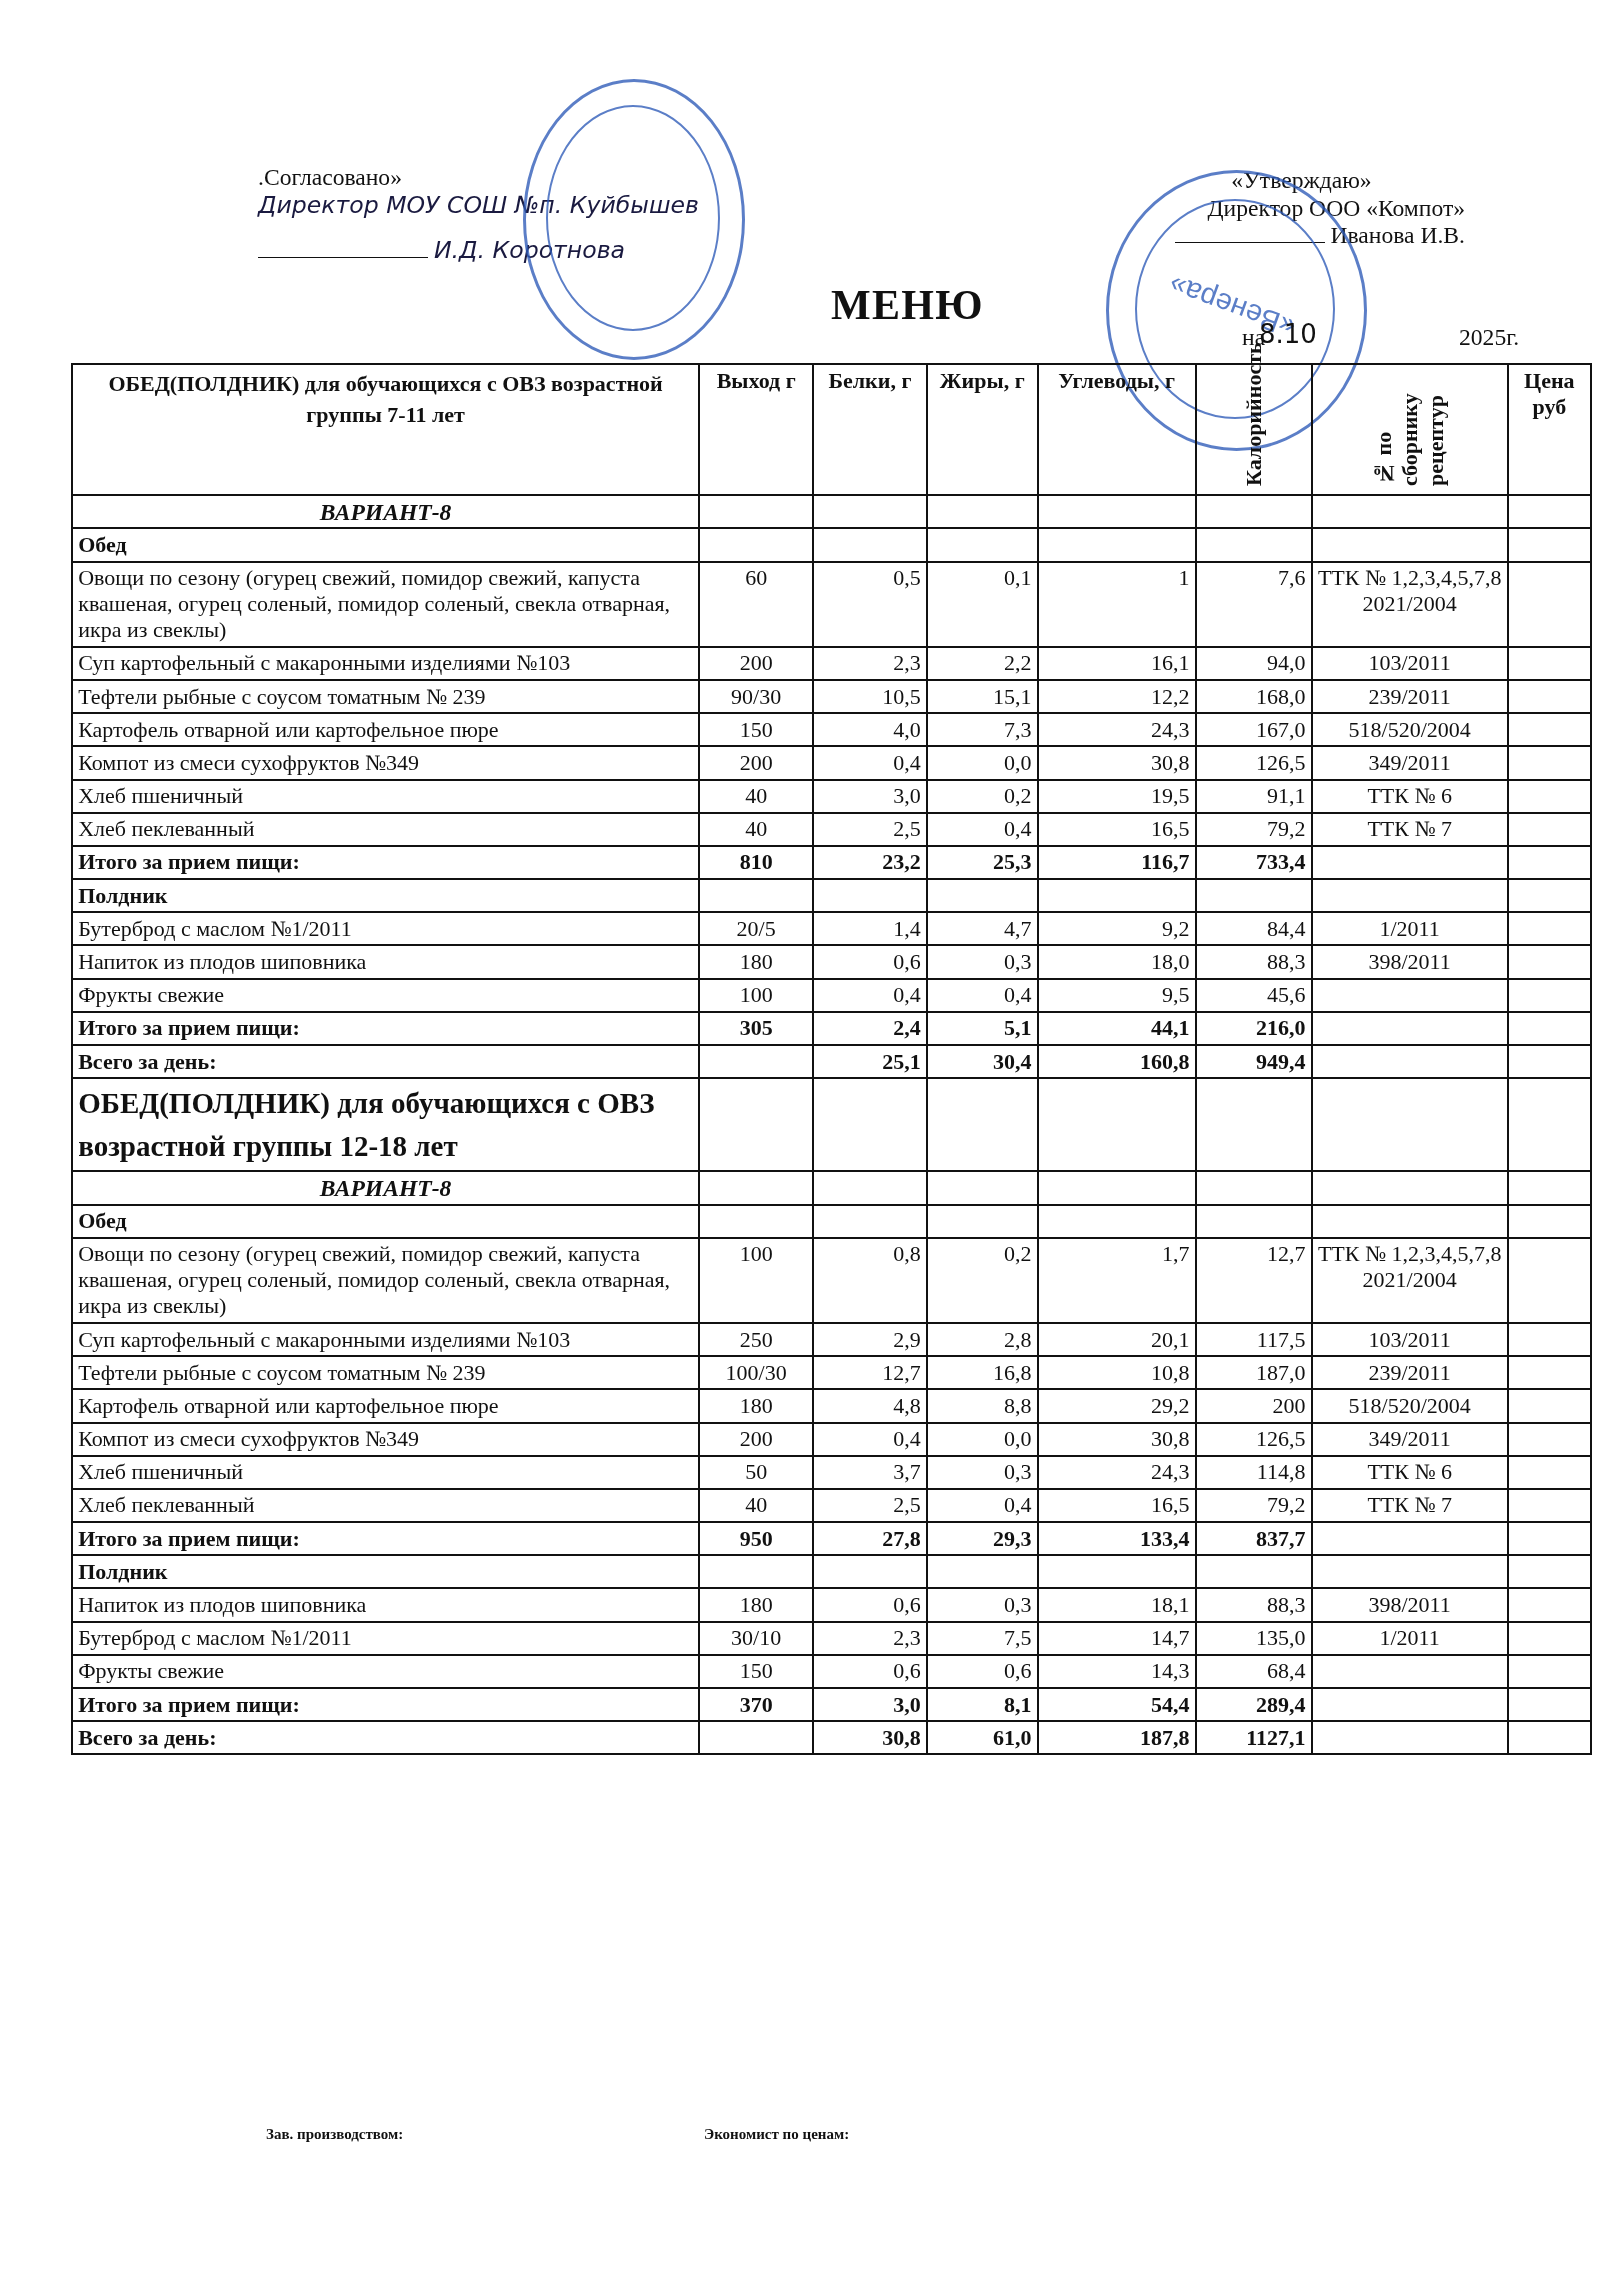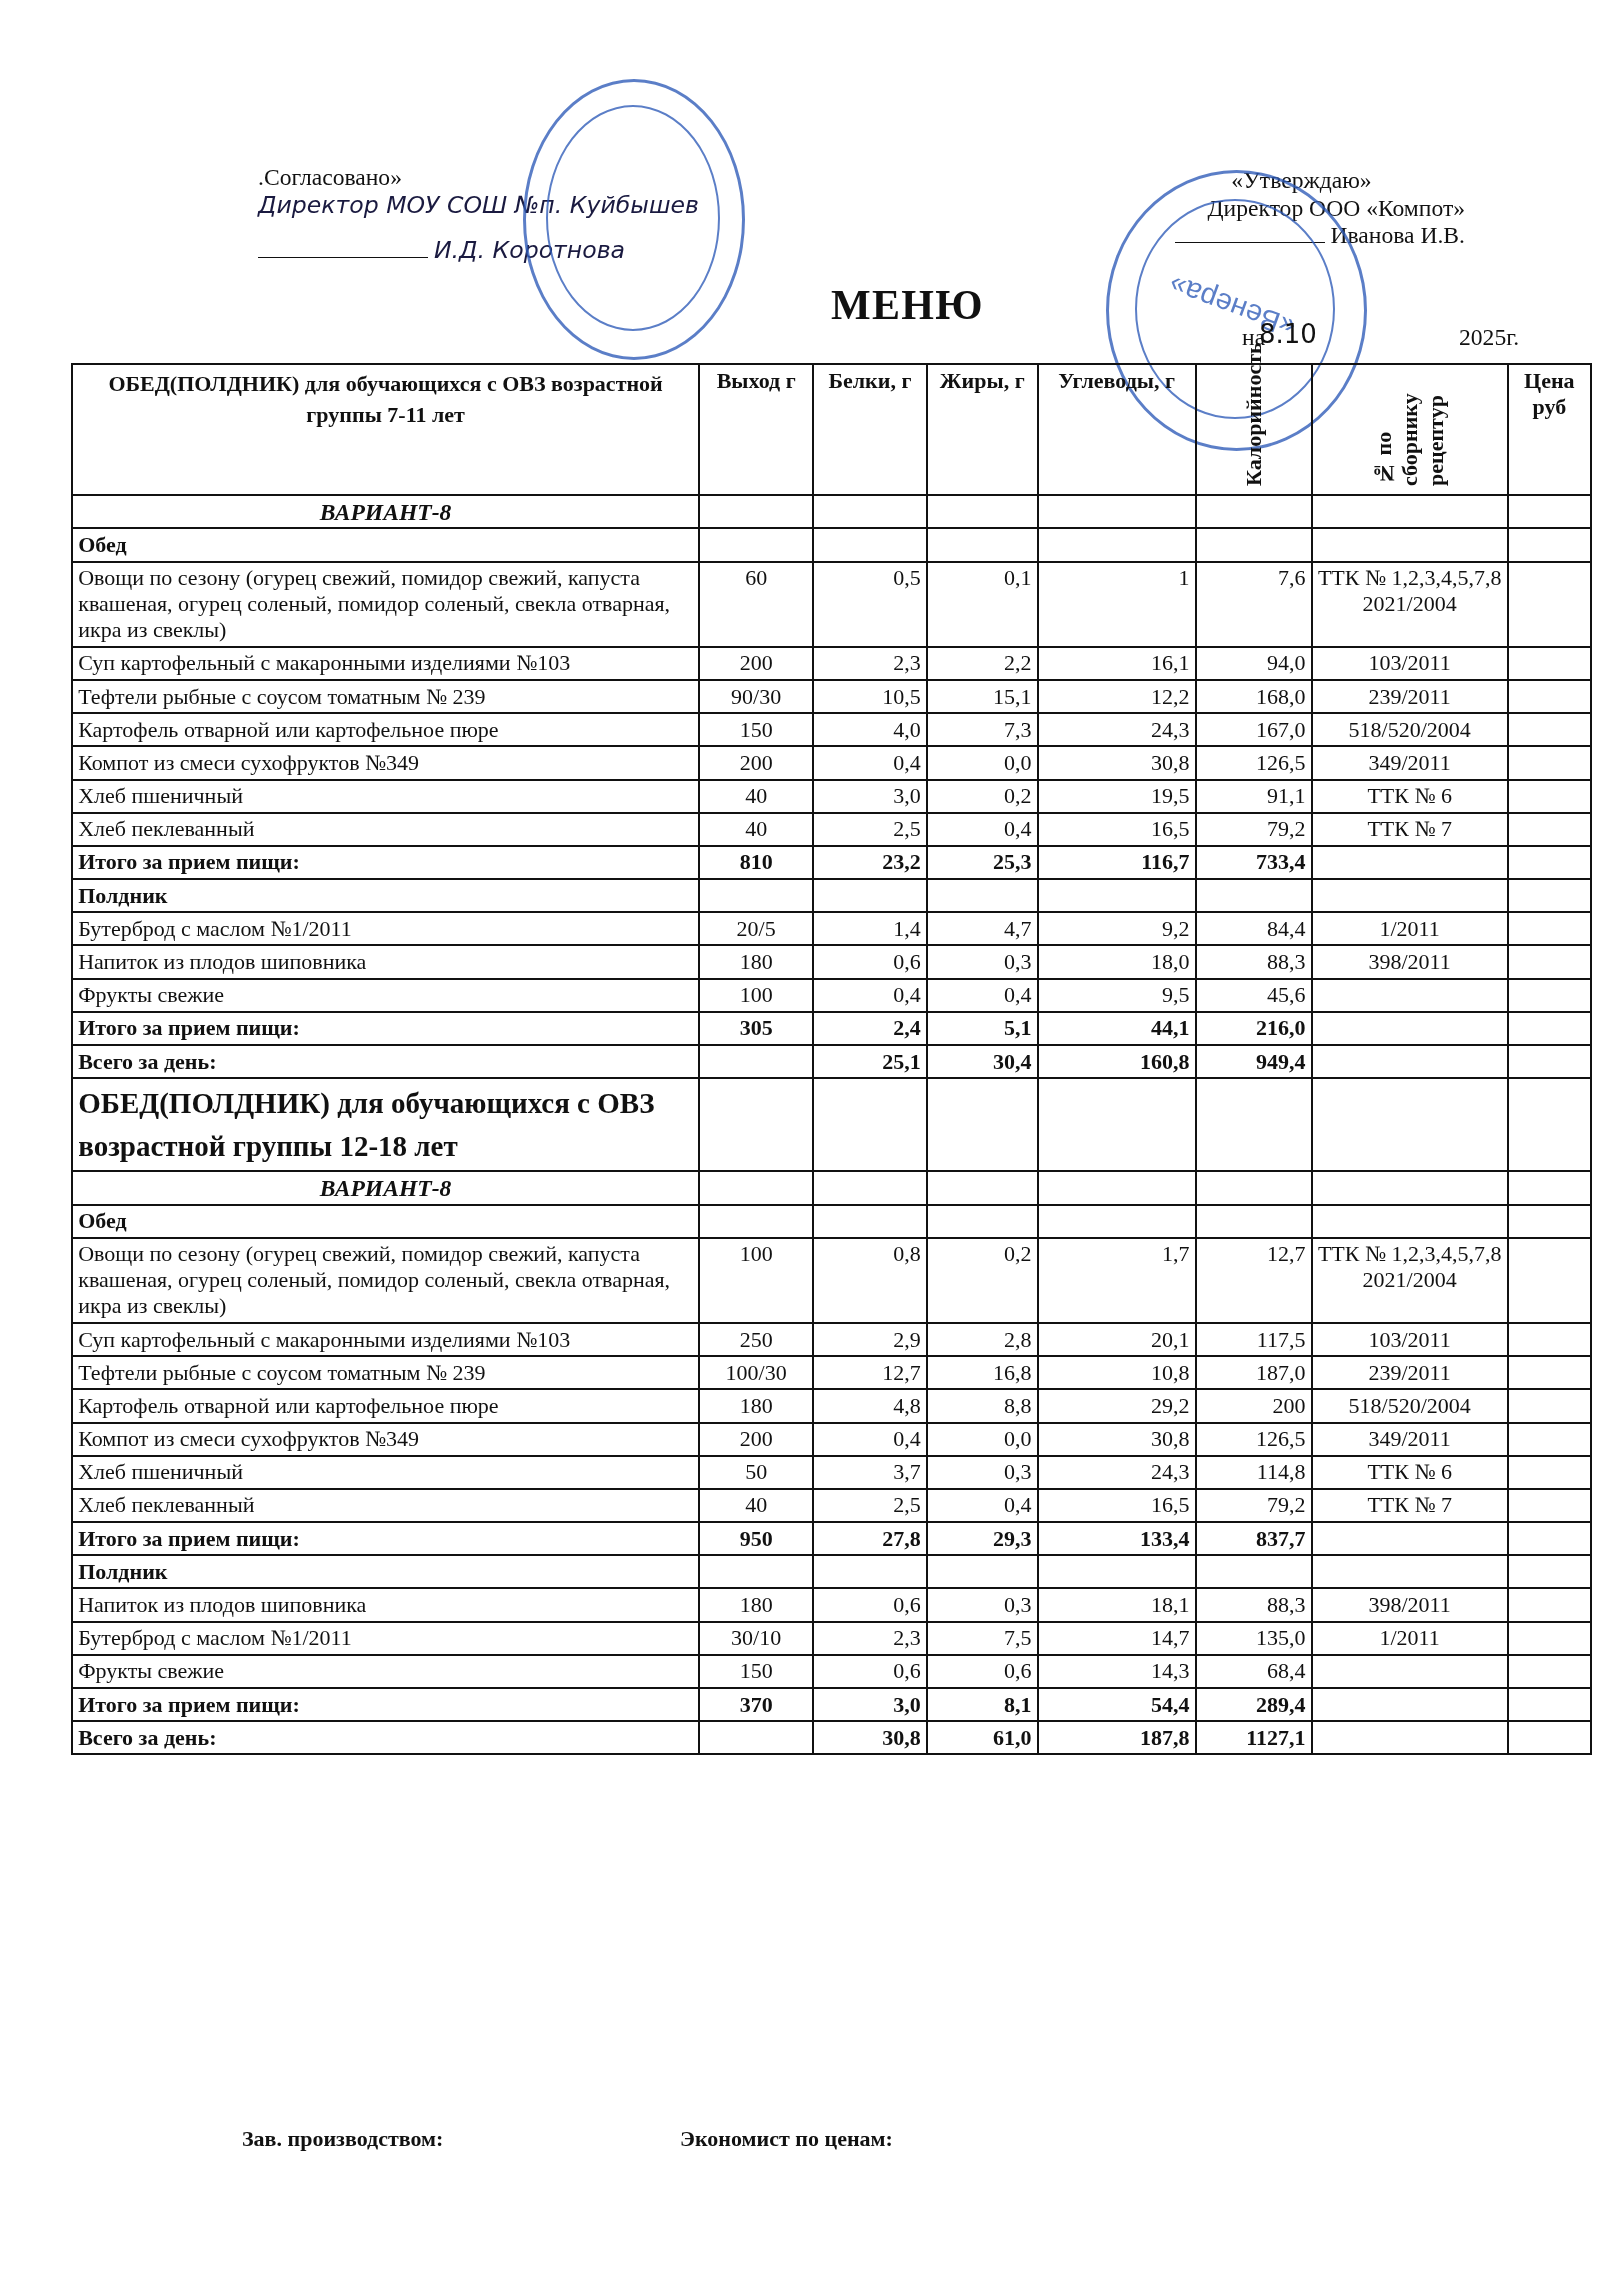--- a/index.html
+++ b/index.html
@@ -43,21 +43,21 @@
   .c-rec { width: 186px; }
   .c-price { width: 79px; }
   td.num { text-align: right; }
   td.ctr { text-align: center; }
   tr.bold td { font-weight: bold; }
   .vert { writing-mode: vertical-rl; transform: rotate(180deg); display: inline-block; text-align: left; height: 118px; }
   th.group-title { font-size: 23.6px; line-height: 31px; padding-top: 26px; }
   td.variant { text-align: center; font-weight: bold; font-style: italic; font-size: 23.6px; }
   td.section { font-weight: bold; margin-top: 17px; }
   td.group2 { text-align: left; font-weight: bold; font-size: 29px; line-height: 43px; padding-top: 26px; }
-  .footer { top: 2126px; font-size: 22px; font-weight: bold; }
+  .footer { top: 2126px; font-size: 15px; font-weight: bold; margin-left: 24px; }
 </style>
 </head>
 <body>
 
 <div class="abs hdr-text approve-left">
   <div>.Согласовано»</div>
   <div>
     <span class="handwrite">Директор МОУ СОШ №п. Куйбышев</span>
   </div>
   <div style="margin-top:18px;">

